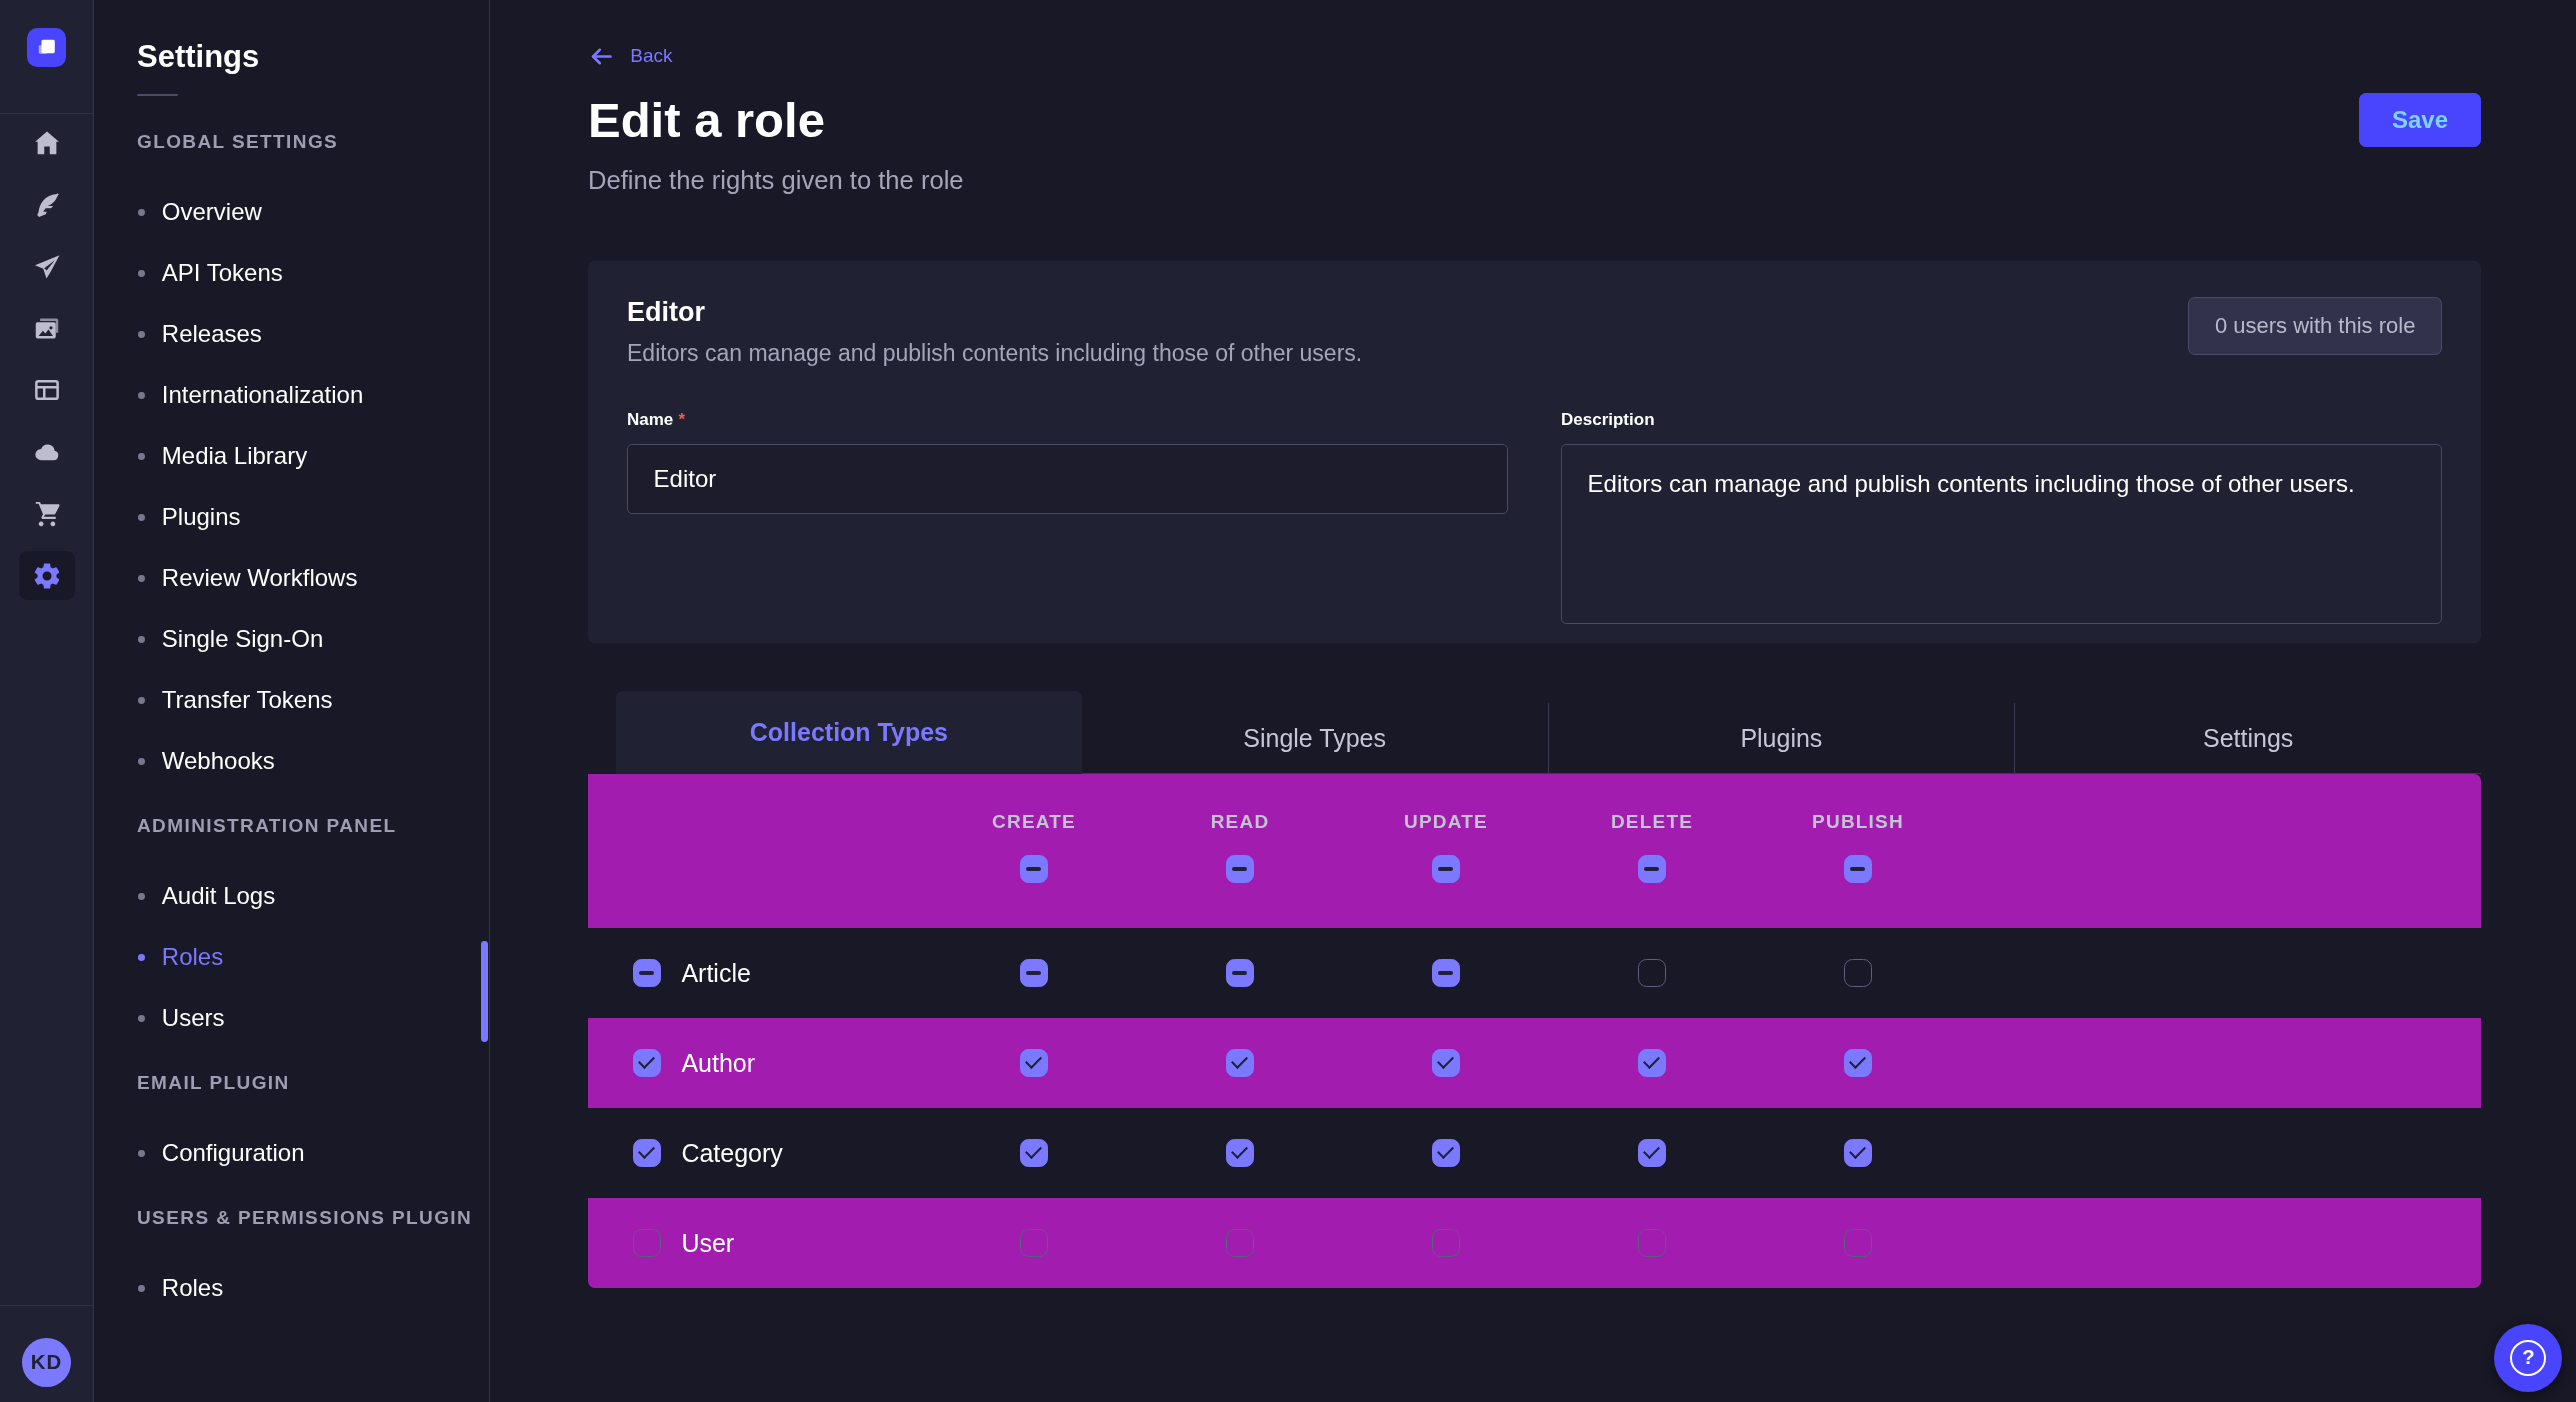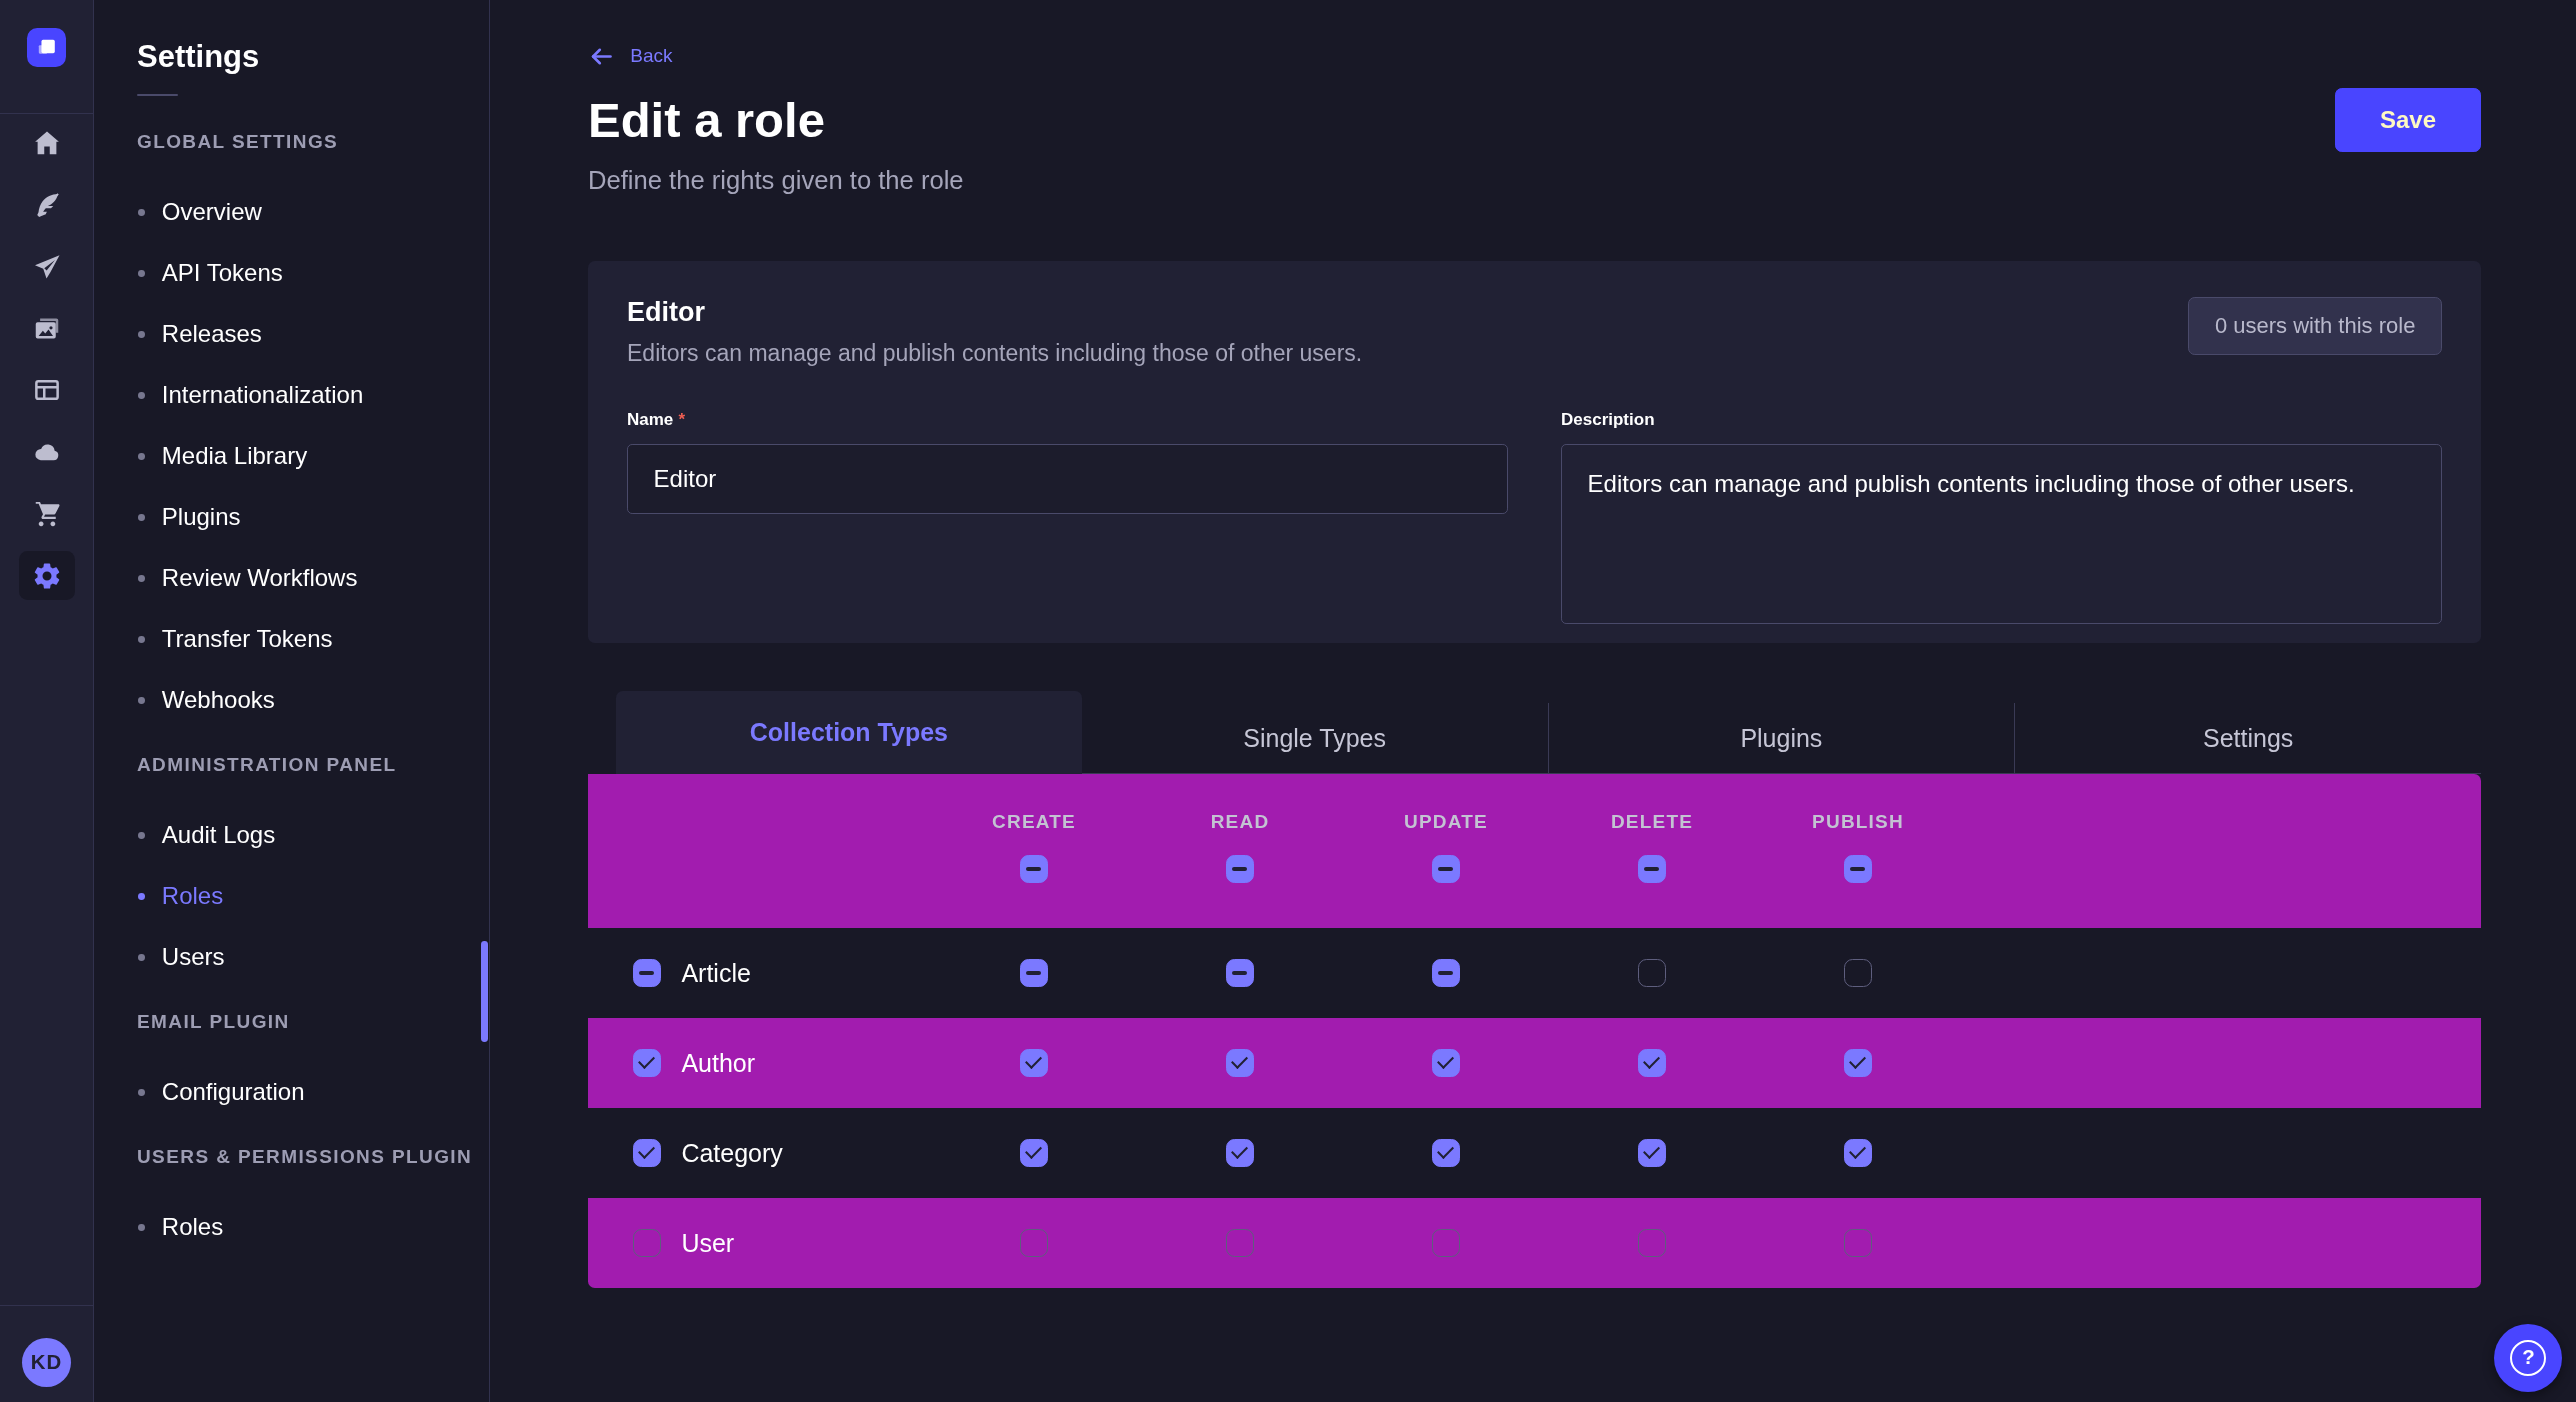--- a/index.html
+++ b/index.html
@@ -38,22 +38,22 @@
   .scroll-thumb{position:absolute;top:941px;right:0.9px;width:6.8px;height:101px;border-radius:3.4px;
     background:#7b79ff;}
 
   
   .main{flex:1;padding:0 95px 0 98px;}
   .back-row{margin-top:39px;height:34px;display:flex;align-items:center;gap:15.3px;width:fit-content;cursor:pointer;}
   .back-row svg{width:27px;height:27px;}
   .back-label{font-size:19px;font-weight:500;color:#7b79ff;}
   .title-row{margin-top:13.6px;display:flex;align-items:center;justify-content:space-between;}
   .page-title{margin:0;font-size:49px;line-height:66px;font-weight:700;color:#ffffff;}
-  .save-btn{height:64px;padding:0 44px;background:#4945ff;border:0.9px solid #4945ff;border-radius:6.8px;
-    color:#fef9c3;font-size:24px;font-weight:600;font-family:inherit;cursor:pointer;}
+  .save-btn{height:54px;padding:0 32px;background:#4945ff;border:0.9px solid #4945ff;border-radius:6.8px;
+    color:#7dd3fc;font-size:24px;font-weight:600;font-family:inherit;cursor:pointer;}
   .page-subtitle{margin-top:13.6px;font-size:25.6px;color:#a5a5ba;}
 
   
   .card{margin-top:66px;height:382px;background:#212134;border-radius:6.8px;padding:36px 39px;}
   .card-head{display:flex;justify-content:space-between;align-items:flex-start;}
   .card-title{font-size:27px;font-weight:700;color:#ffffff;}
   .card-desc{margin-top:12px;font-size:23px;color:#a5a5ba;}
   .users-badge{height:58px;padding:0 25.6px;display:flex;align-items:center;background:#32324d;
     border:0.9px solid #4a4a6a;border-radius:6.8px;font-size:22px;font-weight:500;color:#b9b9cc;cursor:default;}
   .fields{margin-top:43px;display:flex;gap:53px;}
@@ -196,20 +196,24 @@
         <div class="nav-item" data-active="false">
             <span class="dot"></span>
             <span class="nav-label">Plugins</span>
           </div>
         <div class="nav-item" data-active="false">
             <span class="dot"></span>
             <span class="nav-label">Review Workflows</span>
           </div>
         <div class="nav-item" data-active="false">
             <span class="dot"></span>
+            <span class="nav-label">Single Sign-On</span>
+          </div>
+        <div class="nav-item" data-active="false">
+            <span class="dot"></span>
             <span class="nav-label">Transfer Tokens</span>
           </div>
         <div class="nav-item" data-active="false">
             <span class="dot"></span>
             <span class="nav-label">Webhooks</span>
           </div>
       </div>
 
       <div class="nav-section">
         <div class="section-label">ADMINISTRATION PANEL</div>

